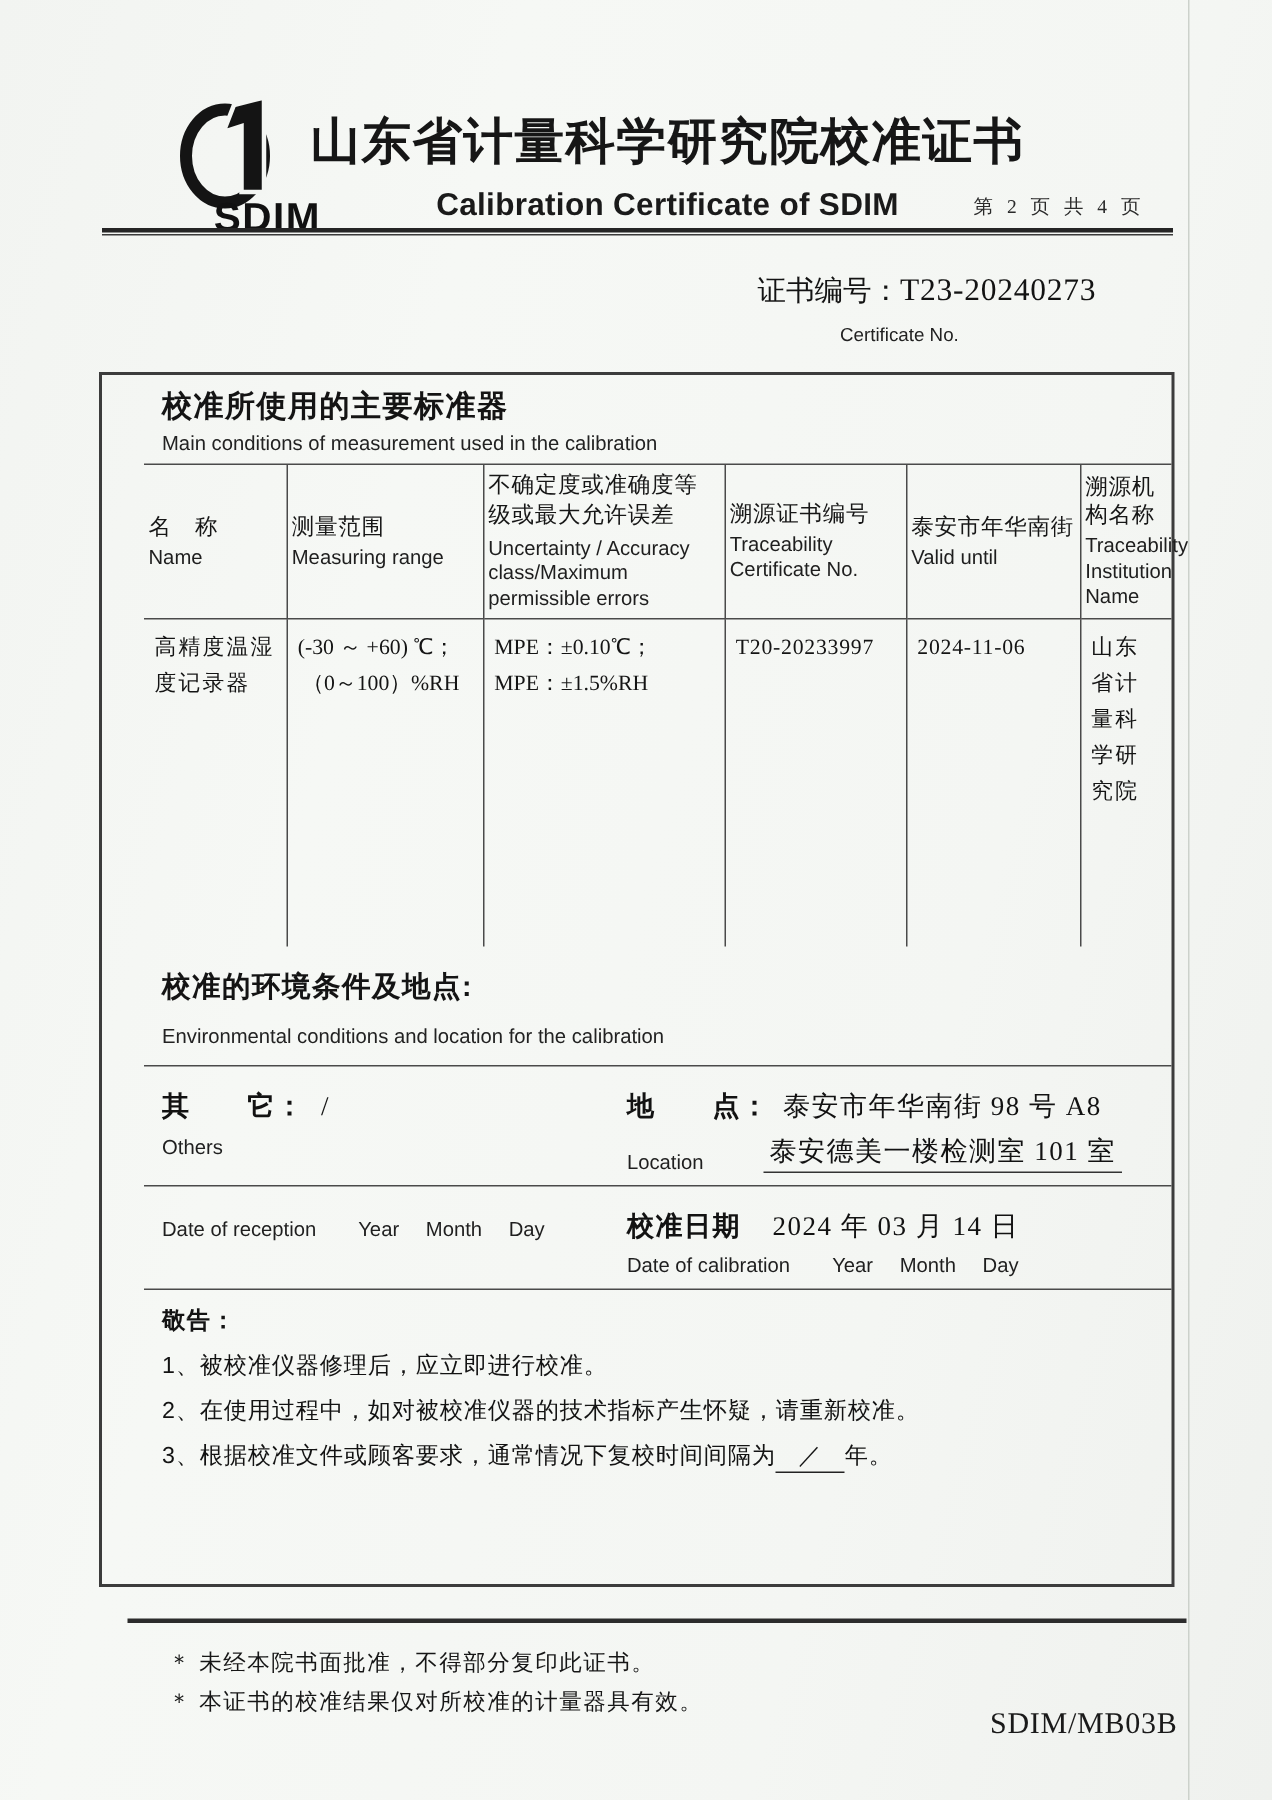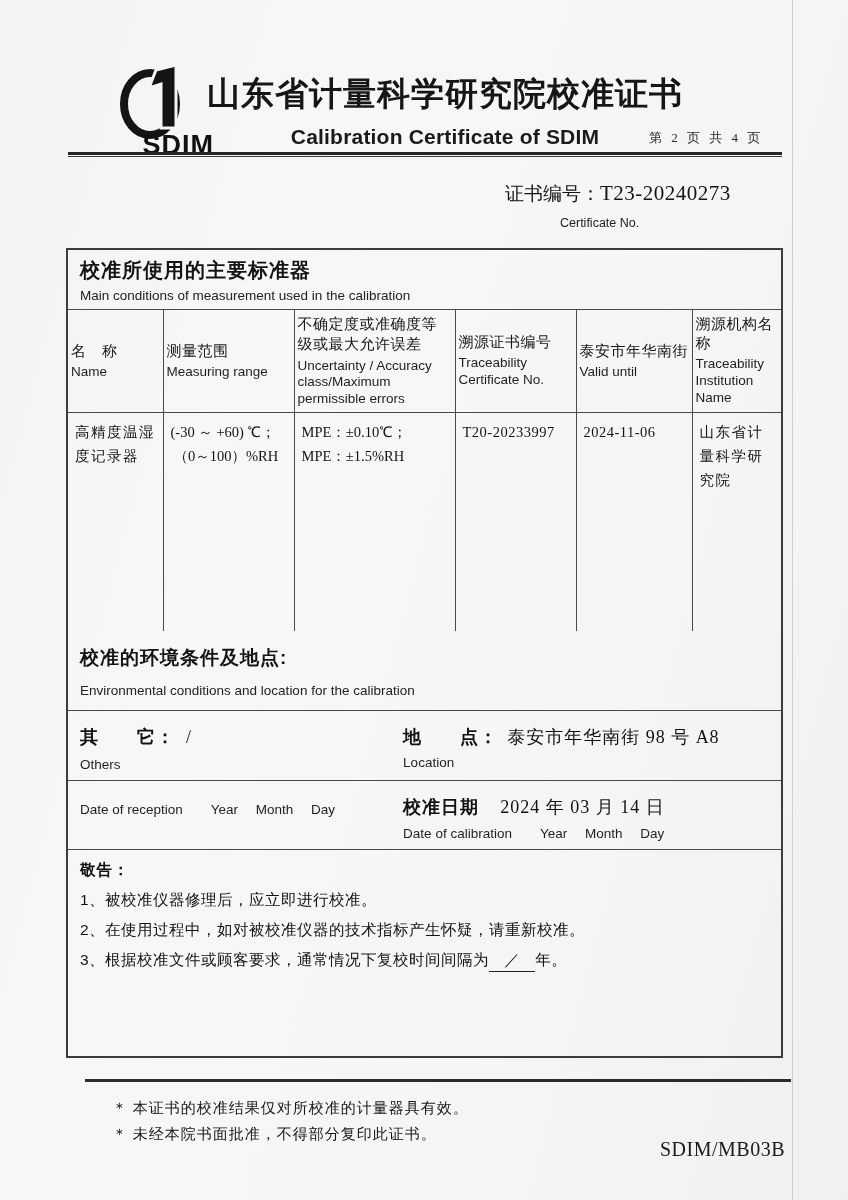--- a/index.html
+++ b/index.html
@@ -28,21 +28,21 @@
   .title-en { font-weight:bold; font-size:21px; margin-top:8px; letter-spacing:0.2px; color:#1a1a1a; }
   .page-info { position:absolute; left:649px; top:129px; font-family:"Liberation Serif", serif; font-size:13px; letter-spacing:3px; color:#2a2a2a; }
   .double-rule { position:absolute; left:68px; top:152px; width:714px; height:5px;
     border-top:3px solid #252525; border-bottom:1px solid #3a3a3a; }
   .cert-no { position:absolute; left:505px; top:181px; }
   .cert-no .line1 { font-size:19px; font-family:"Liberation Serif", serif; white-space:nowrap; color:#131313; }
   .cert-no .line1 .val { font-size:21px; letter-spacing:0.5px; }
   .cert-no .line2 { font-size:12.5px; margin-top:9px; margin-left:55px; color:#222; }
   
   .main-box { position:absolute; left:66px; top:248px; width:717px; height:810px;
-    border:2px solid #3c3c3c; display:flex; flex-direction:column; }
+    border:2px solid #3c3c3c; display:flex; flex-direction:column;padding-left:28px; }
   .sec-head { padding:7px 12px 6px 12px; border-bottom:1px solid #4a4a4a; }
   .sec-title-cn { font-size:20px; font-weight:bold; letter-spacing:1px; color:#141414; }
   .sec-title-en { font-size:13.5px; margin-top:4px; color:#222; }
   
   table.std { width:100%; border-collapse:collapse; table-layout:fixed; }
   table.std th, table.std td { border:1px solid #4a4a4a; vertical-align:middle; }
   table.std tr:first-child th { border-top:none; }
   table.std tr:last-child td { border-bottom:none; }
   table.std th:first-child, table.std td:first-child { border-left:none; }
   table.std th:last-child, table.std td:last-child { border-right:none; }
@@ -201,20 +201,21 @@
         </div>
         <div class="sub-en">Others</div>
       </div>
       <div class="cell-r">
         <div class="kv-line">
           <span class="lab">地　　点：</span>
           <span class="v" style="margin-left:4px;letter-spacing:1px">泰安市年华南街 98 号 A8</span>
         </div>
         <div class="loc-line2">
           <span class="sub-en">Location</span>
+          <span class="loc2-val">泰安德美一楼检测室 101 室</span>
         </div>
       </div>
     </div>
 
     <div class="row date-row">
       <div class="cell-l">
         <div class="date-sub">
           <span>Date of reception</span>
           <span class="ymd">Year Month Day</span>
         </div>
@@ -237,18 +238,18 @@
       <div class="n-item">2、在使用过程中，如对被校准仪器的技术指标产生怀疑，请重新校准。</div>
       <div class="n-item">
         <span>3、根据校准文件或顾客要求，通常情况下复校时间间隔为</span><span class="blank-slash">／</span><span>年。</span>
       </div>
     </div>
 
   </div>
 
   <div class="footer-rule"></div>
   <div class="footnotes">
+    <div class="footnote">＊ 未经本院书面批准，不得部分复印此证书。</div>
     <div class="footnote">＊ 本证书的校准结果仅对所校准的计量器具有效。</div>
-    <div class="footnote">＊ 未经本院书面批准，不得部分复印此证书。</div>
   </div>
   <div class="form-code">SDIM/MB03B</div>
 
 </div>
 
 </body></html>

